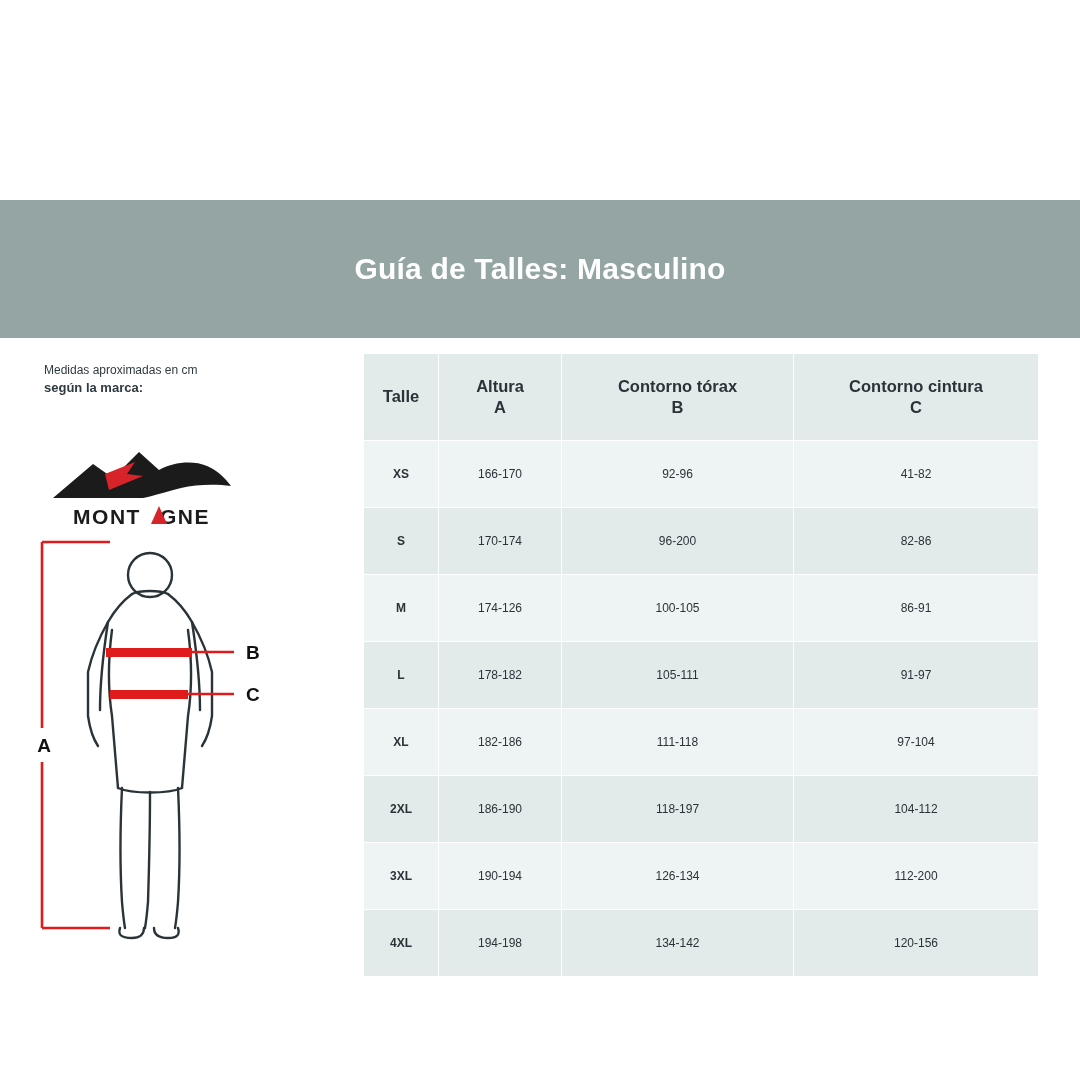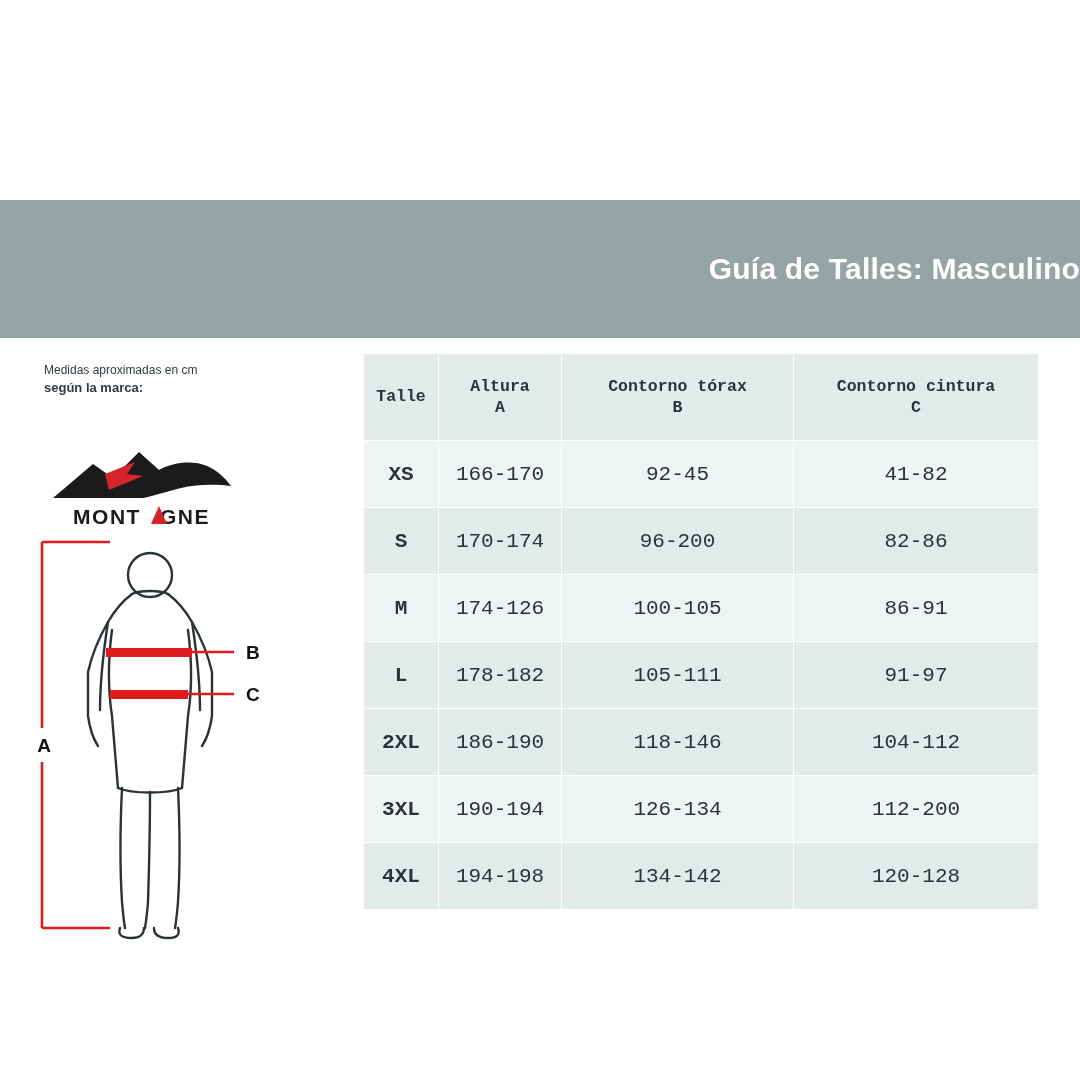--- a/index.html
+++ b/index.html
@@ -23,21 +23,21 @@
   
   .header-band {
     position: absolute;
     left: 0;
     top: 200px;
     width: 1080px;
     height: 138px;
     background: #94a5a4;
     display: flex;
     align-items: center;
-    justify-content: flex-end;
+    justify-content: center;
   }
   .header-title {
     color: #ffffff;
     font-size: 30px;
     font-weight: bold;
     letter-spacing: 0.2px;
   }
 
   
   .left-col {
@@ -77,33 +77,32 @@
     height: 420px;
   }
   .figure svg { display: block; }
 
   
   .table-wrap {
     position: absolute;
     left: 363px;
     top: 353px;
     width: 675px;
-    font-family: Liberation Mono, monospace;
   }
   table.size-table {
     border-collapse: collapse;
     width: 675px;
     table-layout: fixed;
   }
   table.size-table th,
   table.size-table td {
     border: 1px solid #ffffff;
     text-align: center;
     vertical-align: middle;
-    font-size: 21px;
+    font-size: 12px;
     color: #2a3338;
   }
   table.size-table th {
     font-weight: bold;
     font-size: 16.5px;
     line-height: 1.3;
     height: 84px;
     background: #e3eaea;
   }
   table.size-table td {
@@ -223,56 +222,62 @@
           <th>
             <div>Contorno cintura</div>
             <div>C</div>
           </th>
         </tr>
       </thead>
       <tbody>
         <tr class="row-even">
           <td class="talle">XS</td>
           <td>166-170</td>
-          <td>92-45</td>
+          <td>92-96</td>
           <td>41-82</td>
         </tr>
         <tr class="row-odd">
           <td class="talle">S</td>
           <td>170-174</td>
           <td>96-200</td>
           <td>82-86</td>
         </tr>
         <tr class="row-even">
           <td class="talle">M</td>
           <td>174-126</td>
           <td>100-105</td>
           <td>86-91</td>
         </tr>
         <tr class="row-odd">
           <td class="talle">L</td>
           <td>178-182</td>
           <td>105-111</td>
           <td>91-97</td>
         </tr>
+        <tr class="row-even">
+          <td class="talle">XL</td>
+          <td>182-186</td>
+          <td>111-118</td>
+          <td>97-104</td>
+        </tr>
         <tr class="row-odd">
           <td class="talle">2XL</td>
           <td>186-190</td>
-          <td>118-146</td>
+          <td>118-197</td>
           <td>104-112</td>
         </tr>
         <tr class="row-even">
           <td class="talle">3XL</td>
           <td>190-194</td>
           <td>126-134</td>
           <td>112-200</td>
         </tr>
         <tr class="row-odd">
           <td class="talle">4XL</td>
           <td>194-198</td>
           <td>134-142</td>
-          <td>120-128</td>
+          <td>120-156</td>
         </tr>
       </tbody>
     </table>
   </div>
 
 </div>
 
 </body></html>

